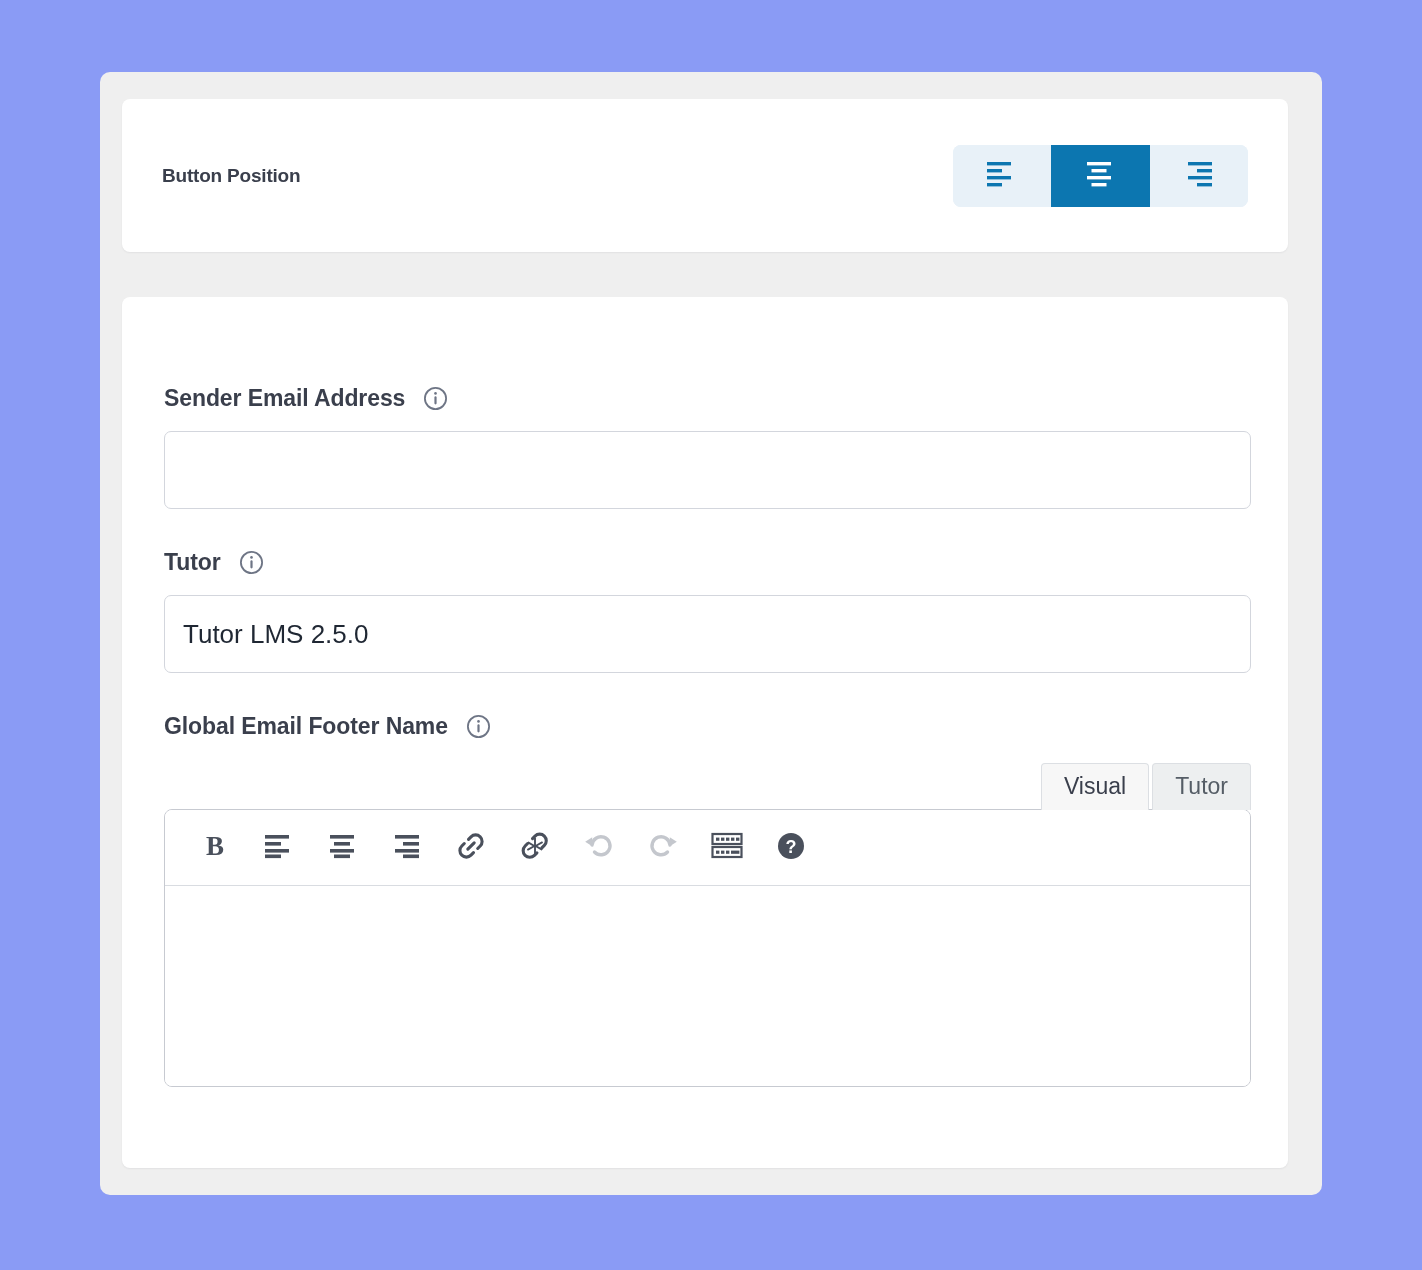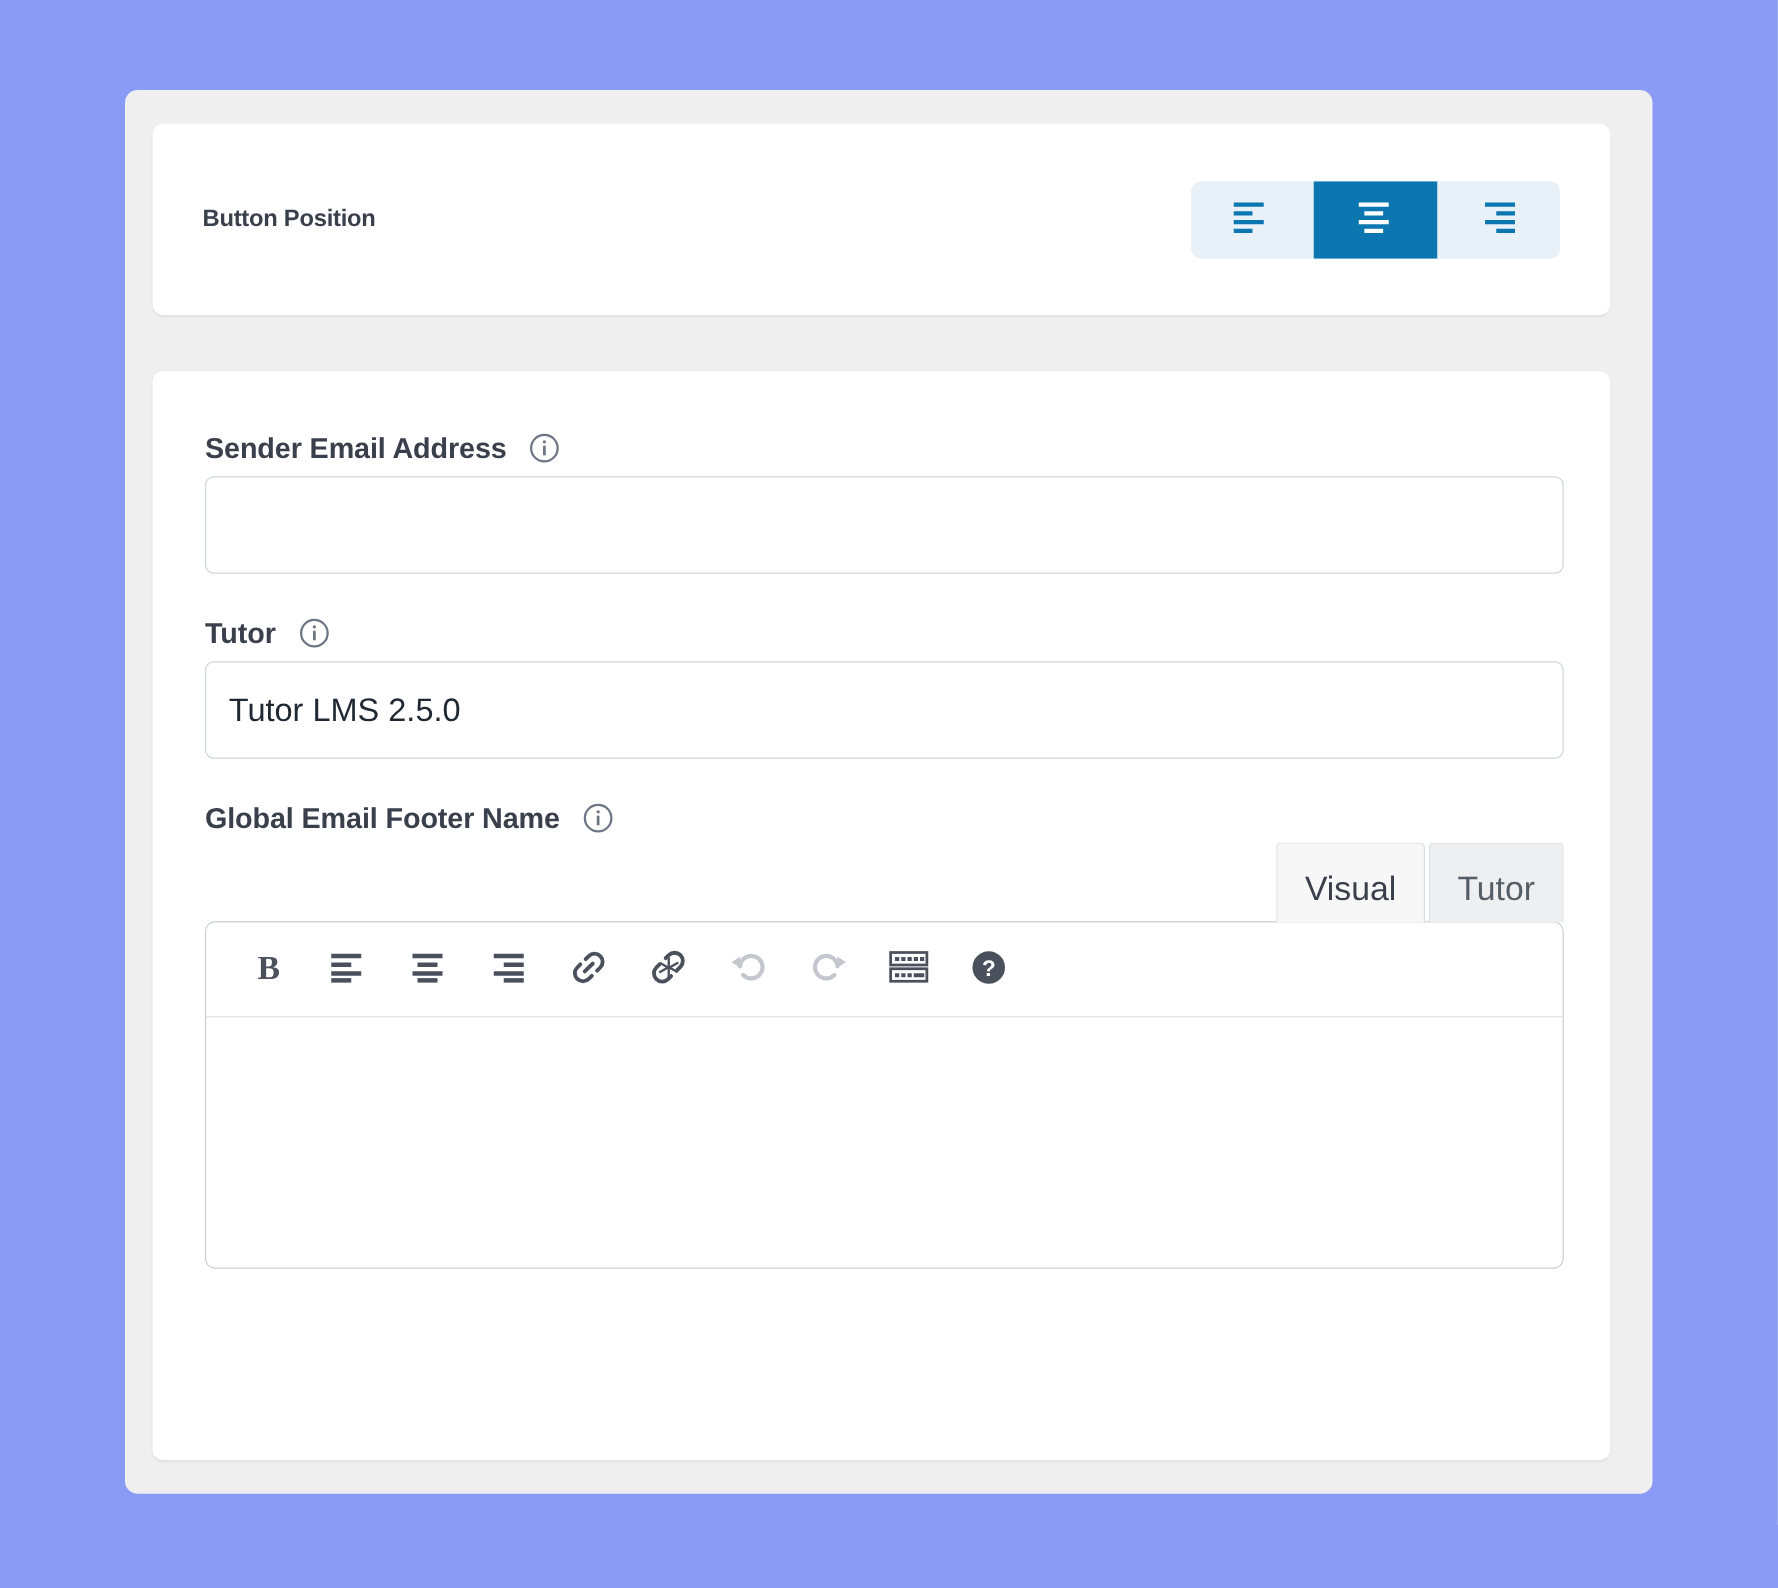--- a/index.html
+++ b/index.html
@@ -93,37 +93,38 @@
   }
 
   .field-label {
     display: flex;
     align-items: center;
     gap: 18px;
     font-size: 23px;
     font-weight: bold;
     color: #3a3f4c;
     letter-spacing: -0.1px;
+    margin-top: 40px;
   }
 
   .info-icon {
     display: inline-flex;
     align-items: center;
     justify-content: center;
     width: 25px;
     height: 25px;
     flex: 0 0 auto;
     cursor: pointer;
   }
 
   .text-input {
     display: block;
     width: 1087px;
     height: 78px;
-    margin-top: 9px;
+    margin-top: 19px;
     border: 1px solid #d3d6dd;
     border-radius: 7px;
     background: #ffffff;
     font-family: "Liberation Sans", sans-serif;
     font-size: 26px;
     color: #1f2733;
     padding: 0 18px;
     outline: none;
   }
   .text-input::placeholder { color: #a9afba; }
@@ -140,27 +141,27 @@
   .editor-tabs {
     display: flex;
     justify-content: flex-end;
     align-items: flex-end;
     gap: 3px;
     height: 50px;
     padding-right: 0px;
   }
   .editor-tab {
     font-family: "Liberation Sans", sans-serif;
-    font-size: 27px;
+    font-size: 23px;
     color: #555d66;
     background: #edeff0;
     border: 1px solid #dcdfe3;
     border-bottom: none;
     border-radius: 4px 4px 0 0;
-    padding: 20px 22px 9px 22px;
+    padding: 8px 22px 9px 22px;
     cursor: pointer;
     line-height: 1.25;
   }
   .editor-tab.active {
     background: #f7f7f7;
     border-color: #dcdfe3;
     color: #3a3f4c;
     position: relative;
     z-index: 3;
   }

